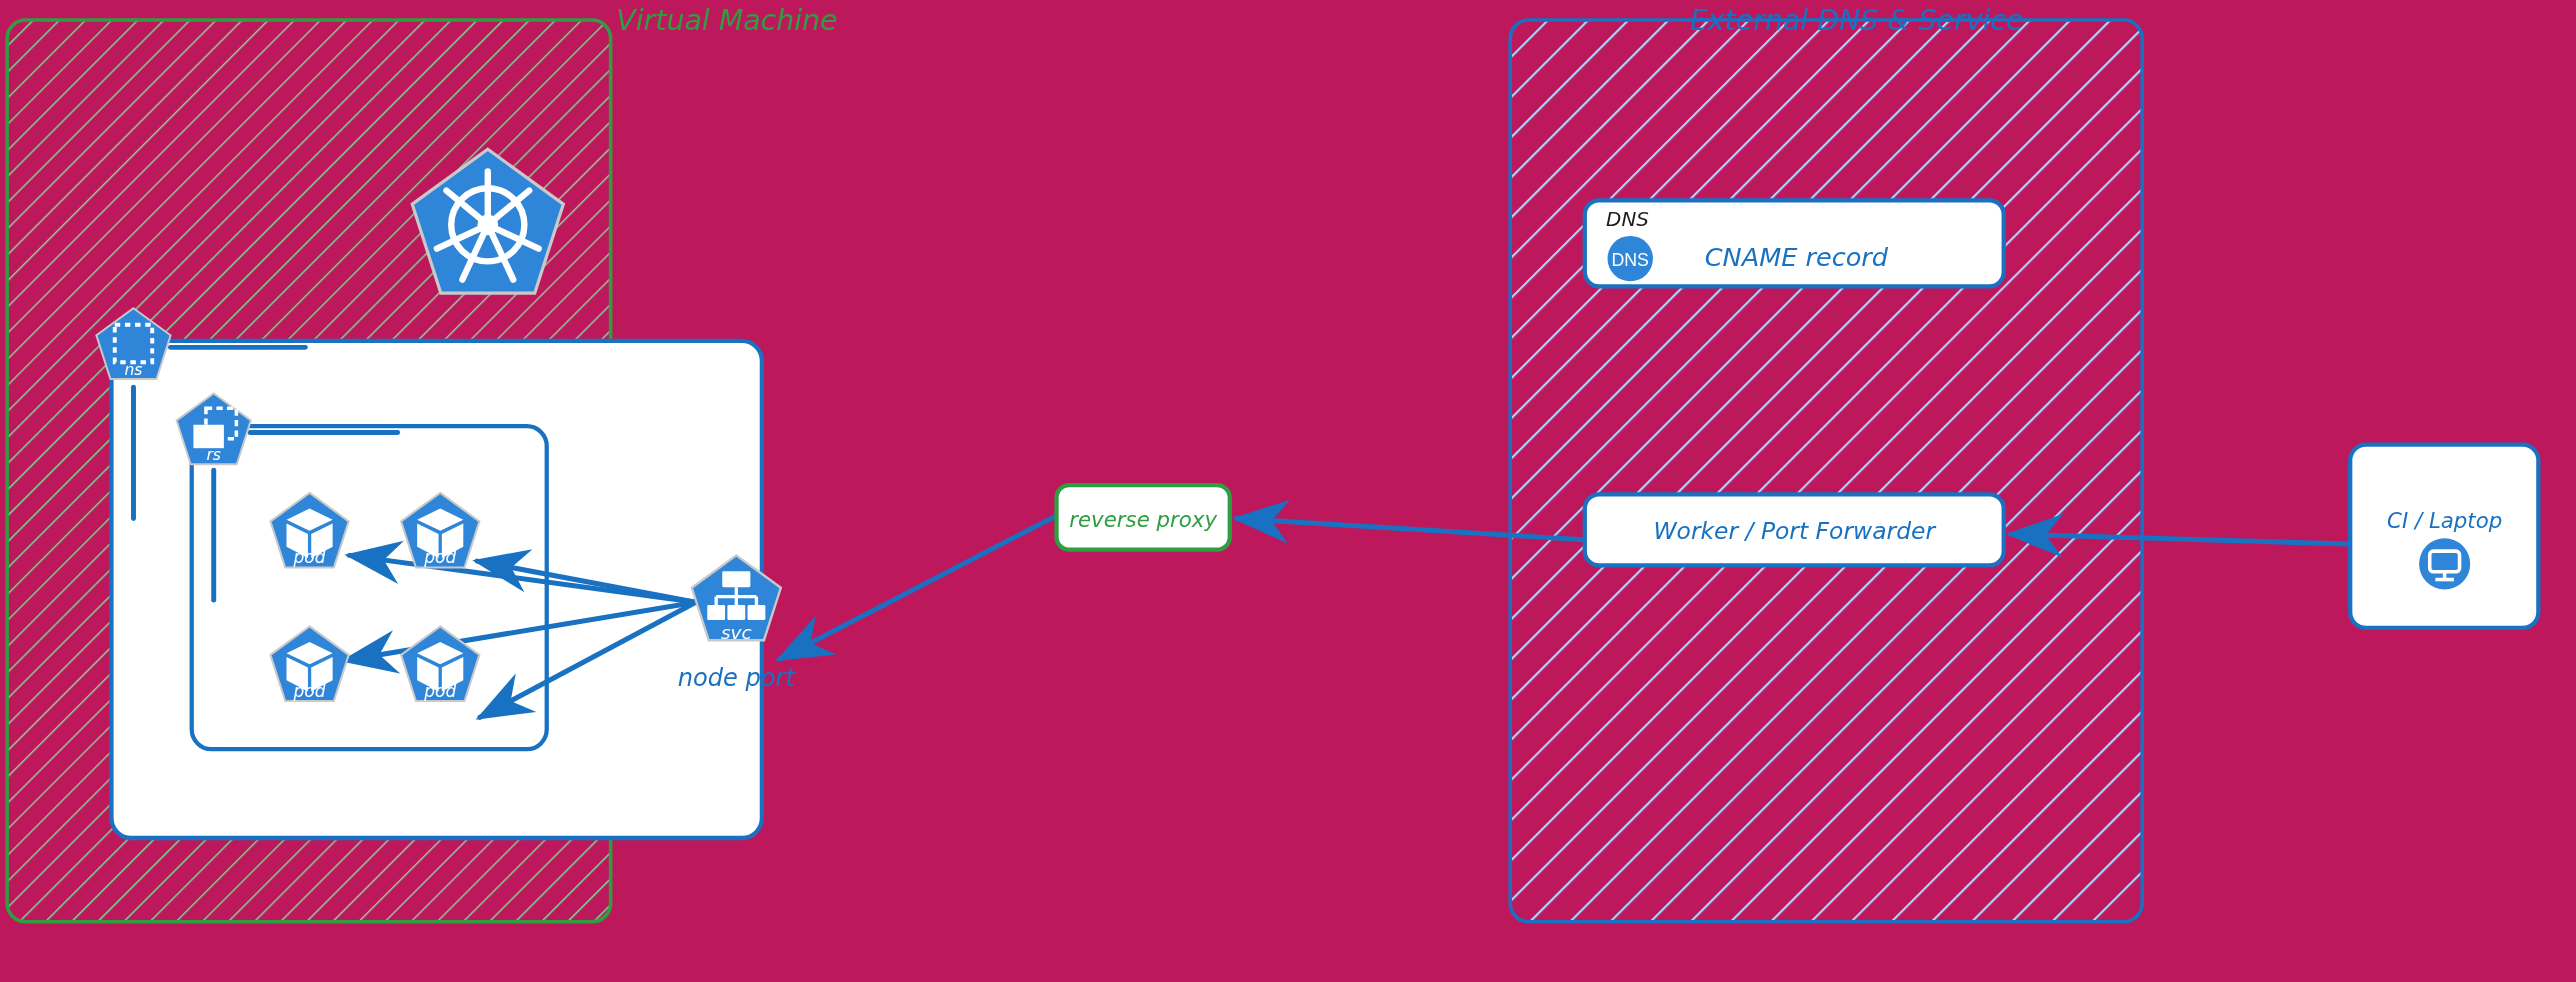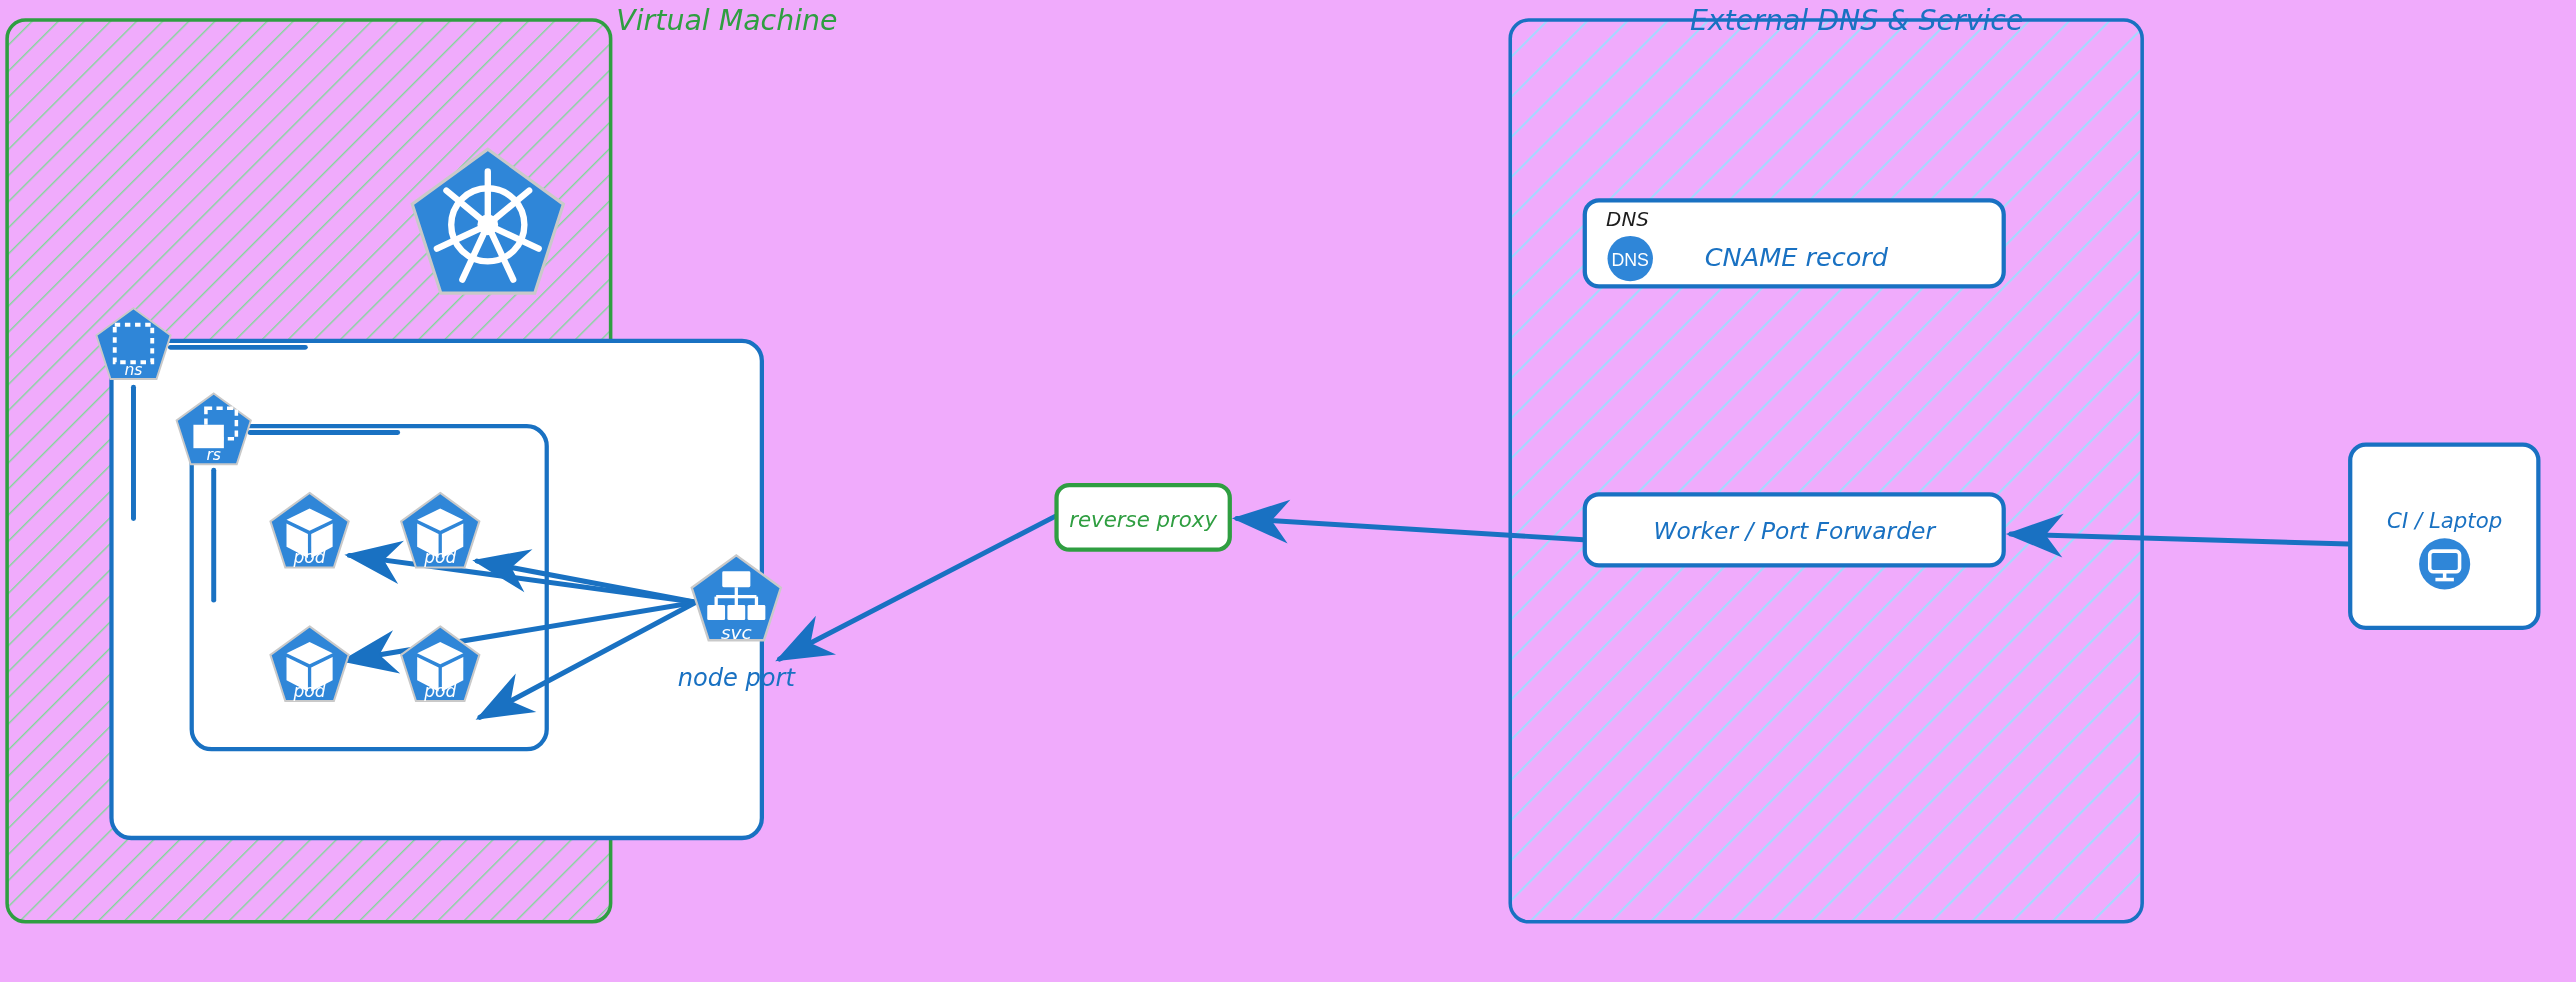--- a/index.html
+++ b/index.html
@@ -8,21 +8,21 @@
     padding: 0;
     background: #ffffff;
   }
   body {
     font-family: "DejaVu Sans", sans-serif;
   }
   #stage {
     position: relative;
     width: 2576px;
     height: 983px;
-    background: #f0abfc;
+    background: #be185d;
     overflow: hidden;
   }
   #stage svg.layer {
     position: absolute;
     left: 0;
     top: 0;
     width: 2576px;
     height: 983px;
   }
   .hand {

